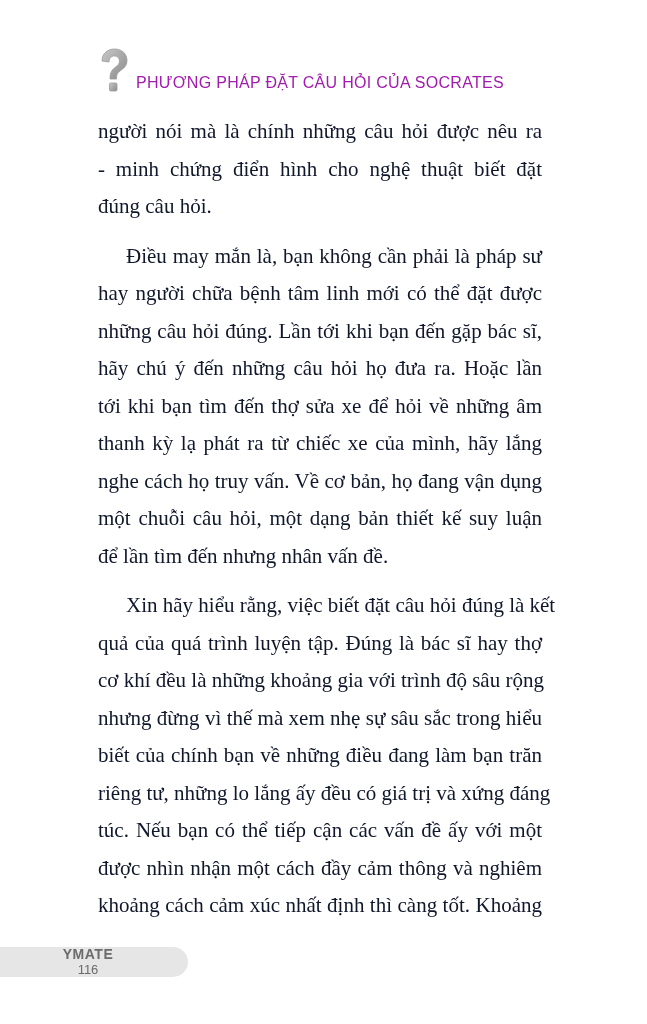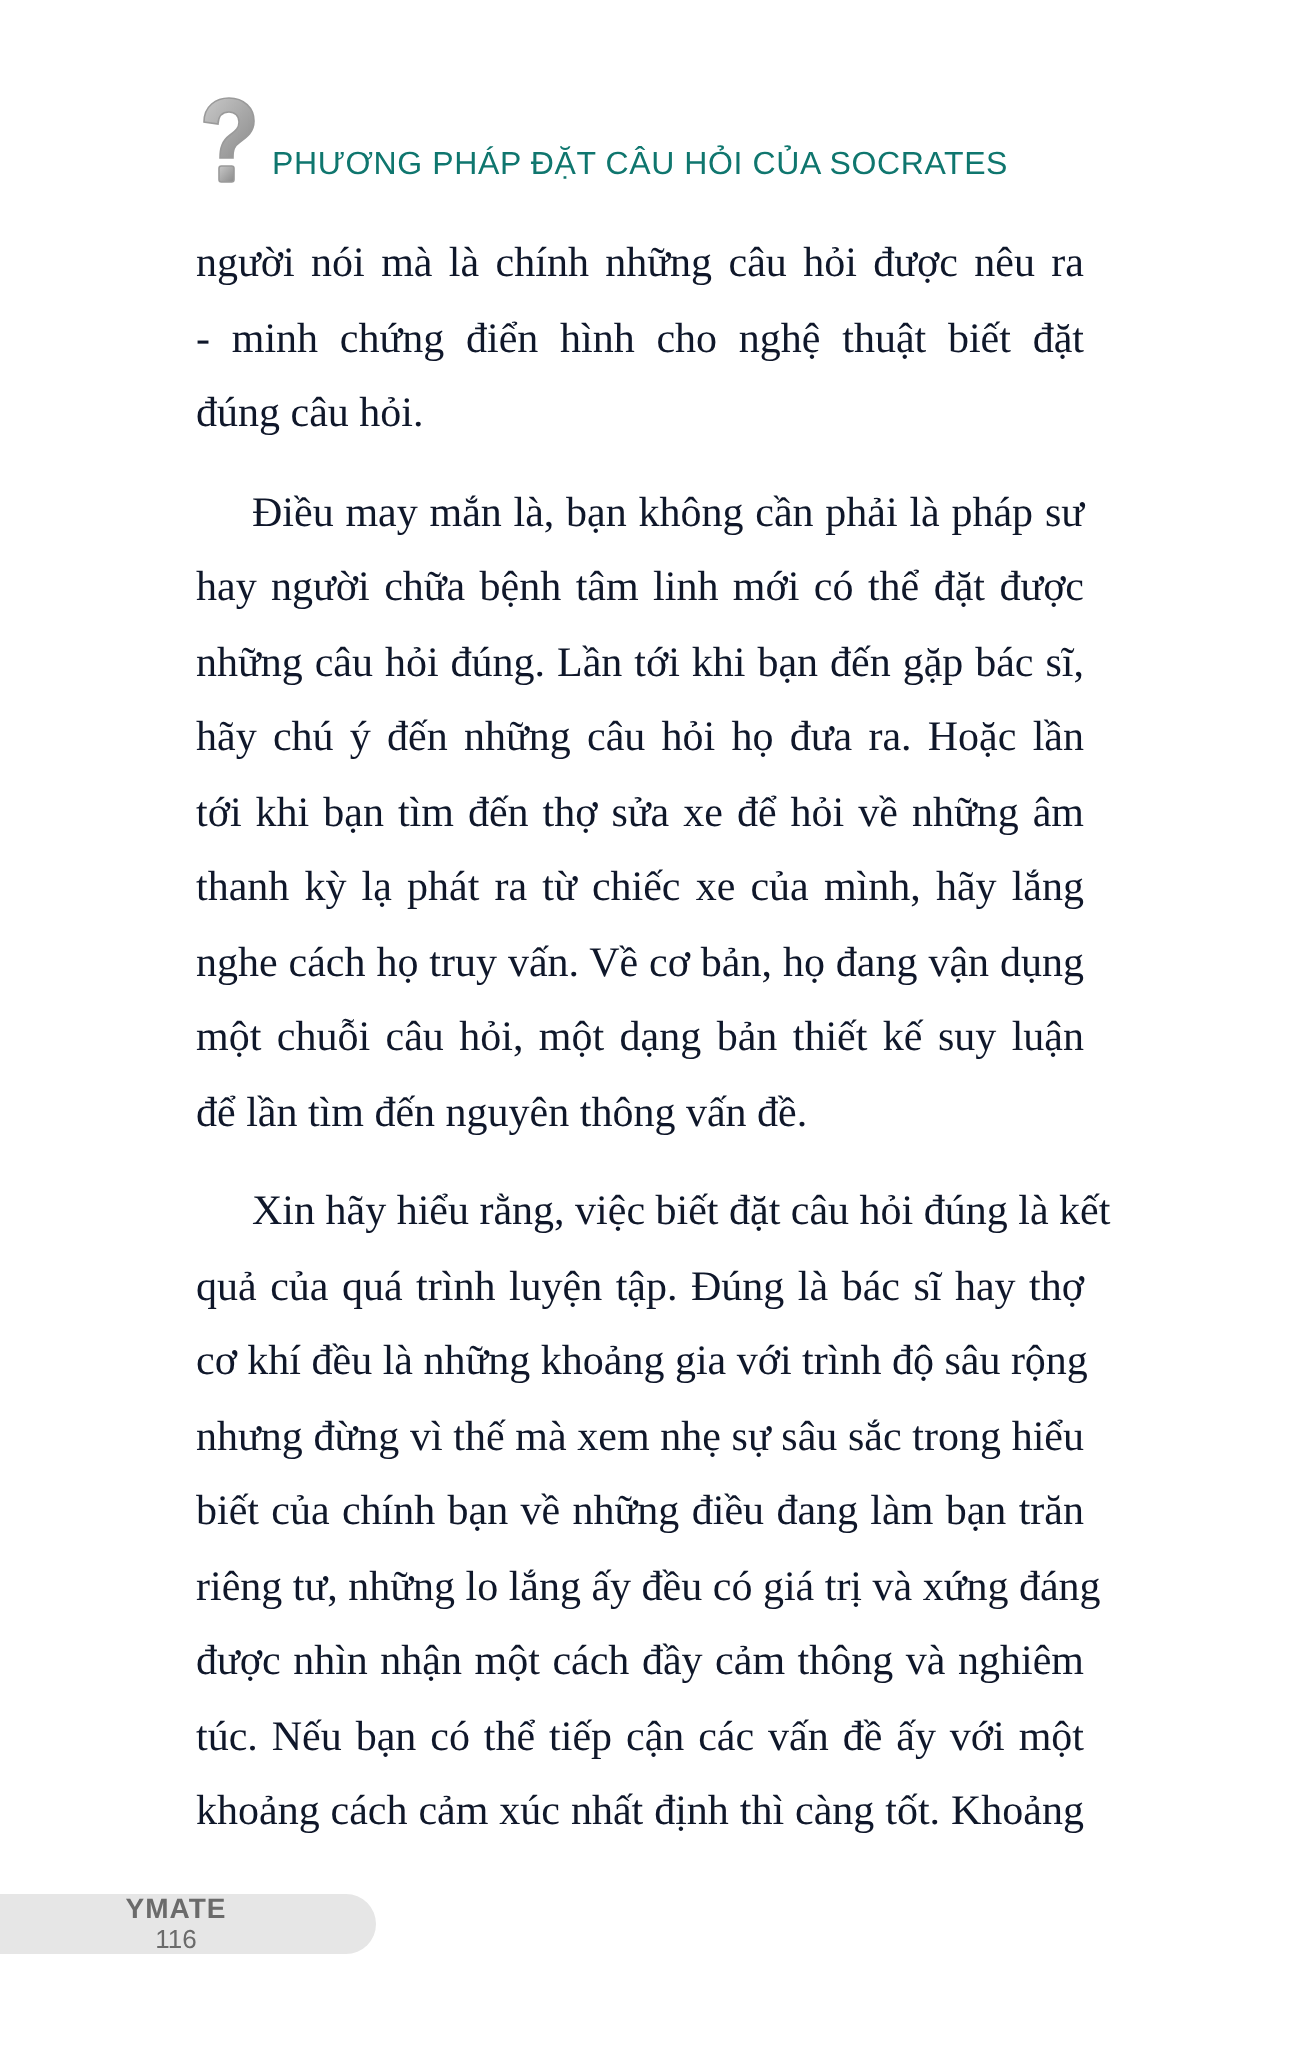--- a/index.html
+++ b/index.html
@@ -12,21 +12,21 @@
   .header {
     position: absolute; left: 98px; top: 48px;
     display: flex; align-items: flex-end;
   }
   .qmark {
     width: 32px; height: 48px; position: relative; margin-right: 6px;
   }
   .qmark svg { width: 32px; height: 48px; display: block; }
   .header-title {
     font-family: "Liberation Sans", "DejaVu Sans", sans-serif;
-    font-size: 16px; color: #0f766e; letter-spacing: 0.3px;
+    font-size: 16px; color: #a21caf; letter-spacing: 0.3px;
     padding-bottom: 4px;
   }
   .content {
     position: absolute; left: 98px; top: 113px; width: 444px;
     font-size: 21px; line-height: 37.5px; color: #0f172a;
   }
   .para { margin: 0 0 12px 0; text-align: justify; }
   .para .line { display: block; text-align-last: justify; white-space: nowrap; }
   .para .line.last { text-align-last: left; }
   .para.indent .line.first { text-indent: 28px; }
@@ -75,31 +75,31 @@
   </p>
   <p class="para indent">
     <span class="line first">Điều may mắn là, bạn không cần phải là pháp sư</span>
     <span class="line">hay người chữa bệnh tâm linh mới có thể đặt được</span>
     <span class="line">những câu hỏi đúng. Lần tới khi bạn đến gặp bác sĩ,</span>
     <span class="line">hãy chú ý đến những câu hỏi họ đưa ra. Hoặc lần</span>
     <span class="line">tới khi bạn tìm đến thợ sửa xe để hỏi về những âm</span>
     <span class="line">thanh kỳ lạ phát ra từ chiếc xe của mình, hãy lắng</span>
     <span class="line">nghe cách họ truy vấn. Về cơ bản, họ đang vận dụng</span>
     <span class="line">một chuỗi câu hỏi, một dạng bản thiết kế suy luận</span>
-    <span class="line last">để lần tìm đến nguyên thông vấn đề.</span>
+    <span class="line last">để lần tìm đến nhưng nhân vấn đề.</span>
   </p>
   <p class="para indent">
     <span class="line first">Xin hãy hiểu rằng, việc biết đặt câu hỏi đúng là kết</span>
     <span class="line">quả của quá trình luyện tập. Đúng là bác sĩ hay thợ</span>
     <span class="line">cơ khí đều là những khoảng gia với trình độ sâu rộng</span>
     <span class="line">nhưng đừng vì thế mà xem nhẹ sự sâu sắc trong hiểu</span>
     <span class="line">biết của chính bạn về những điều đang làm bạn trăn</span>
     <span class="line">riêng tư, những lo lắng ấy đều có giá trị và xứng đáng</span>
+    <span class="line">túc. Nếu bạn có thể tiếp cận các vấn đề ấy với một</span>
     <span class="line">được nhìn nhận một cách đầy cảm thông và nghiêm</span>
-    <span class="line">túc. Nếu bạn có thể tiếp cận các vấn đề ấy với một</span>
     <span class="line">khoảng cách cảm xúc nhất định thì càng tốt. Khoảng</span>
   </p>
 </div>
 
 <div class="footer">
   <svg class="footer-logo" viewBox="0 0 22 22">
     <circle cx="11" cy="3" r="2" fill="#6b6b6b"></circle>
     <path d="M4 5 L11 11 L18 5 L19.5 6.5 L12.5 12.5 L12.5 20 L9.5 20 L9.5 12.5 L2.5 6.5 Z" fill="#6b6b6b"></path>
     <circle cx="3" cy="12" r="1.6" fill="#6b6b6b"></circle>
     <circle cx="19" cy="12" r="1.6" fill="#6b6b6b"></circle>

